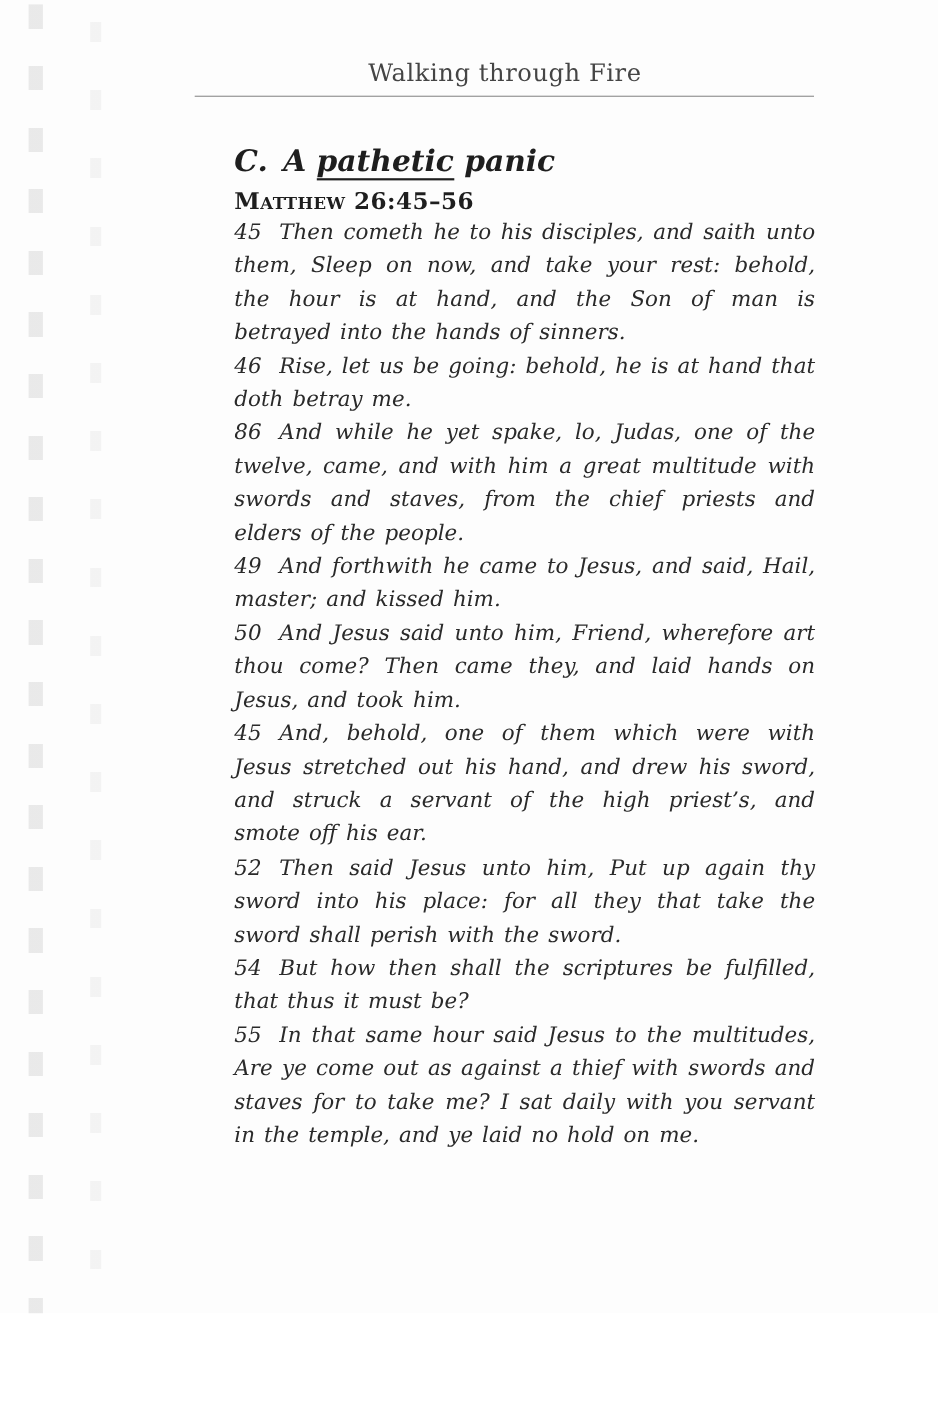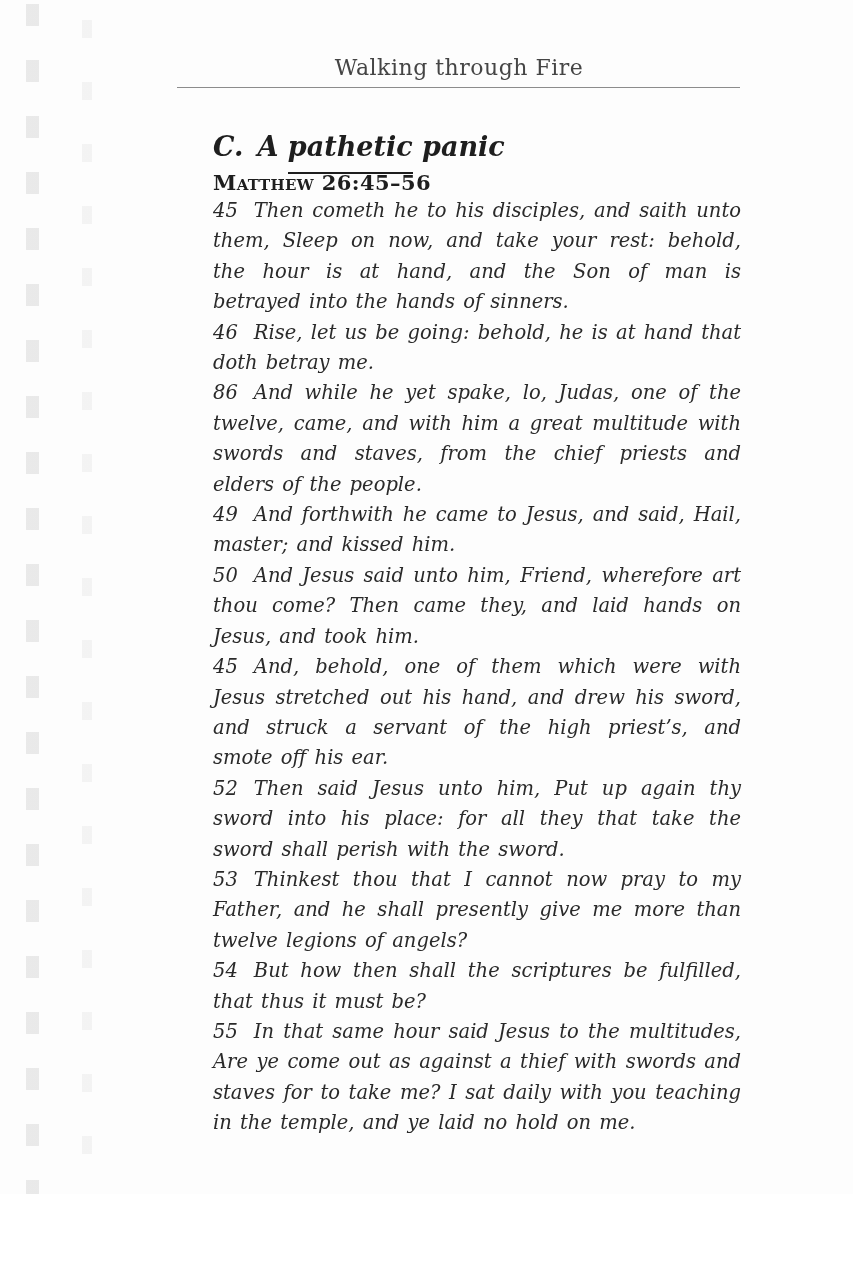--- a/index.html
+++ b/index.html
@@ -72,21 +72,21 @@
     font-weight: bold;
     color: #1e1e1e;
     white-space: nowrap;
   }
   .section-heading .sec-label {
     display: inline-block;
     margin-right: 14px;
   }
   .section-heading .underlined {
     border-bottom: 2px solid #1e1e1e;
-    padding-bottom: 10px;
+    padding-bottom: 0;
   }
   .reference {
     position: absolute;
     top: 170px;
     left: 213px;
     margin: 0;
     font-variant: small-caps;
     font-weight: 600;
     font-size: 21px;
     letter-spacing: 0.4px;
@@ -138,20 +138,19 @@
   <h3 class="reference">Matthew 26:45–56</h3>
 
   <div class="verses">
     <p class="verse"><span class="vnum">45</span><span>Then cometh he to his disciples, and saith unto them, Sleep on now, and take your rest: behold, the hour is at hand, and the Son of man is betrayed into the hands of sinners.</span></p>
     <p class="verse"><span class="vnum">46</span><span>Rise, let us be going: behold, he is at hand that doth betray me.</span></p>
     <p class="verse"><span class="vnum">86</span><span>And while he yet spake, lo, Judas, one of the twelve, came, and with him a great multitude with swords and staves, from the chief priests and elders of the people.</span></p>
     <p class="verse"><span class="vnum">49</span><span>And forthwith he came to Jesus, and said, Hail, master; and kissed him.</span></p>
     <p class="verse"><span class="vnum">50</span><span>And Jesus said unto him, Friend, wherefore art thou come? Then came they, and laid hands on Jesus, and took him.</span></p>
     <p class="verse"><span class="vnum">45</span><span>And, behold, one of them which were with Jesus stretched out his hand, and drew his sword, and struck a servant of the high priest’s, and smote off his ear.</span></p>
     <p class="verse"><span class="vnum">52</span><span>Then said Jesus unto him, Put up again thy sword into his place: for all they that take the sword shall perish with the sword.</span></p>
-    <p class="verse"><span class="vnum">53</span><span>Thinkest thou that I cannot now pray to my Father, and he shall presently give me more than twelve legions of angels?</span></p>
     <p class="verse"><span class="vnum">54</span><span>But how then shall the scriptures be fulfilled, that thus it must be?</span></p>
-    <p class="verse"><span class="vnum">55</span><span>In that same hour said Jesus to the multitudes, Are ye come out as against a thief with swords and staves for to take me? I sat daily with you teaching in the temple, and ye laid no hold on me.</span></p>
+    <p class="verse"><span class="vnum">55</span><span>In that same hour said Jesus to the multitudes, Are ye come out as against a thief with swords and staves for to take me? I sat daily with you servant in the temple, and ye laid no hold on me.</span></p>
   </div>
 
   <div class="page-number">10</div>
 
 </div>
 
 </body></html>

